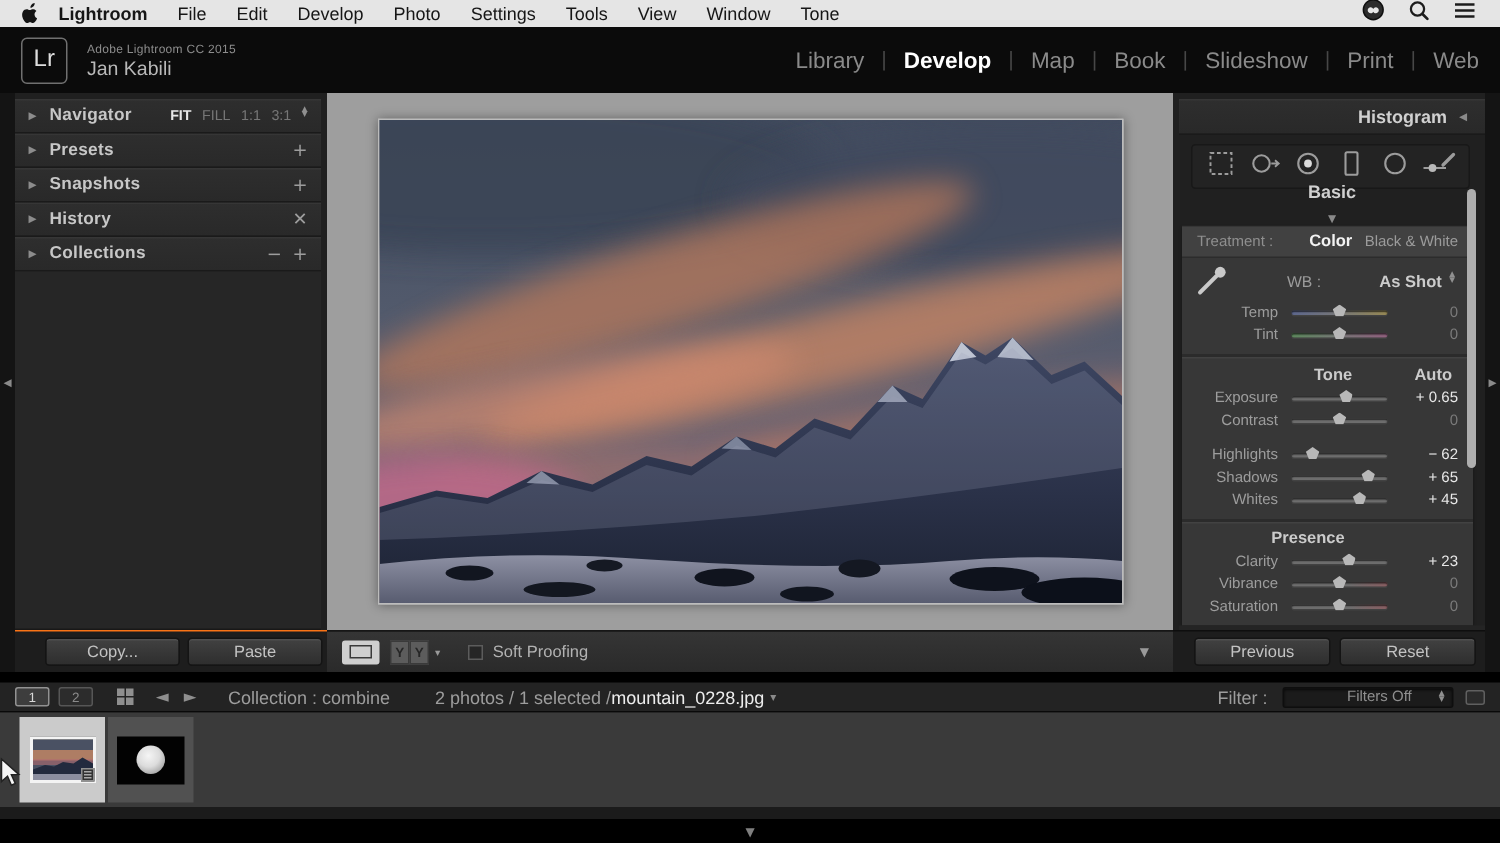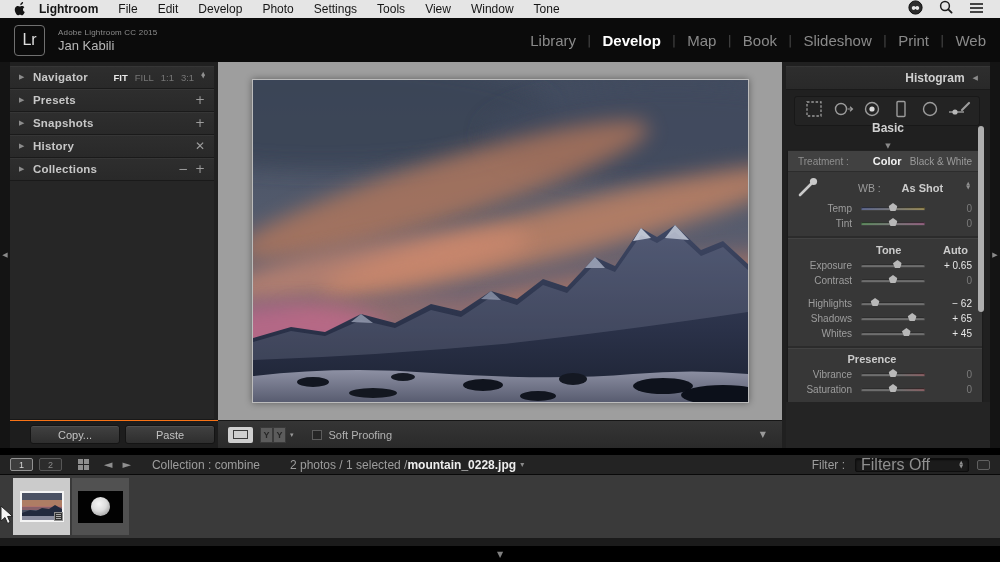--- a/index.html
+++ b/index.html
@@ -86,21 +86,21 @@
     box-shadow:0 1px 2px rgba(0,0,0,.4);}
   .treat{height:21px;background:#414141;display:flex;align-items:center;padding:0 10px;
     border-bottom:1px solid #2c2c2c;}
   .tlabel{font-size:10px;color:#8f8f8f;}
   .tcolor{margin-left:24px;font-size:11px;color:#f2f2f2;font-weight:bold;}
   .tbw{margin-left:auto;font-size:10px;color:#9b9b9b;}
   .sect{padding:3px 0 5px;position:relative;}
   .sectdiv{border-top:2px solid #2b2b2b;box-shadow:inset 0 1px 0 #424242;}
   .wbrow{height:26px;display:flex;align-items:center;padding:0 12px 0 8px;}
   .wblabel{margin-left:36px;font-size:10.5px;color:#9b9b9b;}
-  .wbval{margin-left:auto;font-size:11px;color:#cccccc;font-weight:600;display:flex;align-items:flex-start;gap:23px;}
+  .wbval{margin-left:auto;font-size:11px;color:#cccccc;font-weight:600;display:flex;align-items:flex-start;gap:5px;}
   .updn{display:inline-flex;flex-direction:column;line-height:3.5px;font-size:5px;color:#909090;}
   .srow{height:15px;display:flex;align-items:center;padding-right:10px;}
   .slabel{width:64px;text-align:right;font-size:10px;color:#9d9d9d;}
   .strack{flex:1;height:3px;margin:0 9px;background:#6e6e6e;border-radius:2px;position:relative;
     box-shadow:0 1px 0 rgba(255,255,255,.06), inset 0 1px 1px rgba(0,0,0,.65);}
   .strack.temp{background:linear-gradient(90deg,#5e688f 0%,#787878 50%,#988a55 100%);}
   .strack.tint{background:linear-gradient(90deg,#5e8a5e 0%,#787878 50%,#92617f 100%);}
   .strack.vib{background:linear-gradient(90deg,#6e6e6e 0%,#6e6e6e 60%,#8a5f63 100%);}
   .sthumb{position:absolute;top:-4px;width:9px;height:8px;background:#b8b8b8;
     clip-path:polygon(50% 0,100% 40%,78% 100%,22% 100%,0 40%);transform:translateX(-50%);}
@@ -126,27 +126,27 @@
   .winbtn{width:23px;height:13px;border:1px solid #929292;border-radius:2px;background:#3d3d3d;
     font-size:9px;color:#d8d8d8;display:flex;align-items:center;justify-content:center;margin-right:6px;}
   .winbtn.dim{border-color:#565656;background:#2c2c2c;color:#8a8a8a;}
   .gridicon{width:11px;height:11px;display:grid;grid-template-columns:5px 5px;grid-template-rows:5px 5px;
     gap:1px;margin:0 10px 0 10px;}
   .gridicon span{background:#8f8f8f;}
   .navarr{color:#8f8f8f;font-size:11px;padding:0 5px;}
   .fbtext{font-size:12px;color:#9d9d9d;}
   .fb-collection{margin-left:16px;}
   .fb-status{margin-left:30px;}
-  .fb-filename{font-weight:bold;color:#ededed;}
+  .fb-filename{font-weight:normal;color:#ededed;}
   .fb-caret{color:#8a8a8a;font-size:8px;margin-left:4px;}
   .fspacer{flex:1;}
   .filterdrop{width:114px;height:14px;background:#1b1b1b;border:1px solid #0e0e0e;border-radius:2px;
     display:flex;align-items:center;padding:0 5px;margin-left:10px;
     box-shadow:inset 0 1px 2px rgba(0,0,0,.7);}
-  .fdtext{font-size:16px;color:#8f8f8f;flex:1;}
+  .fdtext{font-size:10px;color:#8f8f8f;flex:1;margin-left:37px;}
   .lockicon{width:13px;height:10px;border:1px solid #606060;border-radius:2px;background:#2b2b2b;margin-left:8px;}
   .filmstrip{height:71px;background:#1b1b1b;}
   .ftrack{height:63px;background:#3a3a3a;display:flex;align-items:flex-start;padding:3px 0 0 13px;gap:2px;}
   .cell{width:57px;height:57px;display:flex;align-items:center;justify-content:center;position:relative;}
   .cell.sel{background:#cbcbcb;}
   .cell.unsel{background:#515151;}
   .thumb1{width:44px;height:31px;border:2px solid #f4f4f4;position:relative;background:#333;}
   .thumb1 svg{display:block;width:100%;height:100%;}
   .badge{position:absolute;right:-1px;bottom:-1px;width:9px;height:9px;background:#323232;
     border:1px solid #909090;display:flex;align-items:center;justify-content:center;}
@@ -482,36 +482,47 @@
               <span class="strack">
                   <span class="sthumb" style="left: 71%;"></span>
                 </span>
               <span class="sval">+ 45</span>
             </div>
           </div>
 
           <div class="sect sectdiv">
             <div class="preshead">Presence</div>
             <div class="srow">
+              <span class="slabel">Clarity</span>
+              <span class="strack">
+                  <span class="sthumb" style="left: 60%;"></span>
+                </span>
+              <span class="sval">+ 23</span>
+            </div>
+            <div class="srow">
               <span class="slabel">Vibrance</span>
               <span class="strack vib">
                   <span class="sthumb" style="left: 50%;"></span>
                 </span>
               <span class="sval dim">0</span>
             </div>
             <div class="srow">
               <span class="slabel">Saturation</span>
               <span class="strack vib">
                   <span class="sthumb" style="left: 50%;"></span>
                 </span>
               <span class="sval dim">0</span>
             </div>
           </div>
         </div>
         <div class="rfill"></div>
+        <div class="rbottom">
+          <div class="btn">Previous</div>
+          <div class="btn">Reset</div>
+        </div>
       </div>
       <div class="edgecol">
         <span class="edgearrow glyph">▶</span>
       </div>
     </div>
   </div>
 
   <div class="gapblack"></div>
 
   <div class="filmbar">

